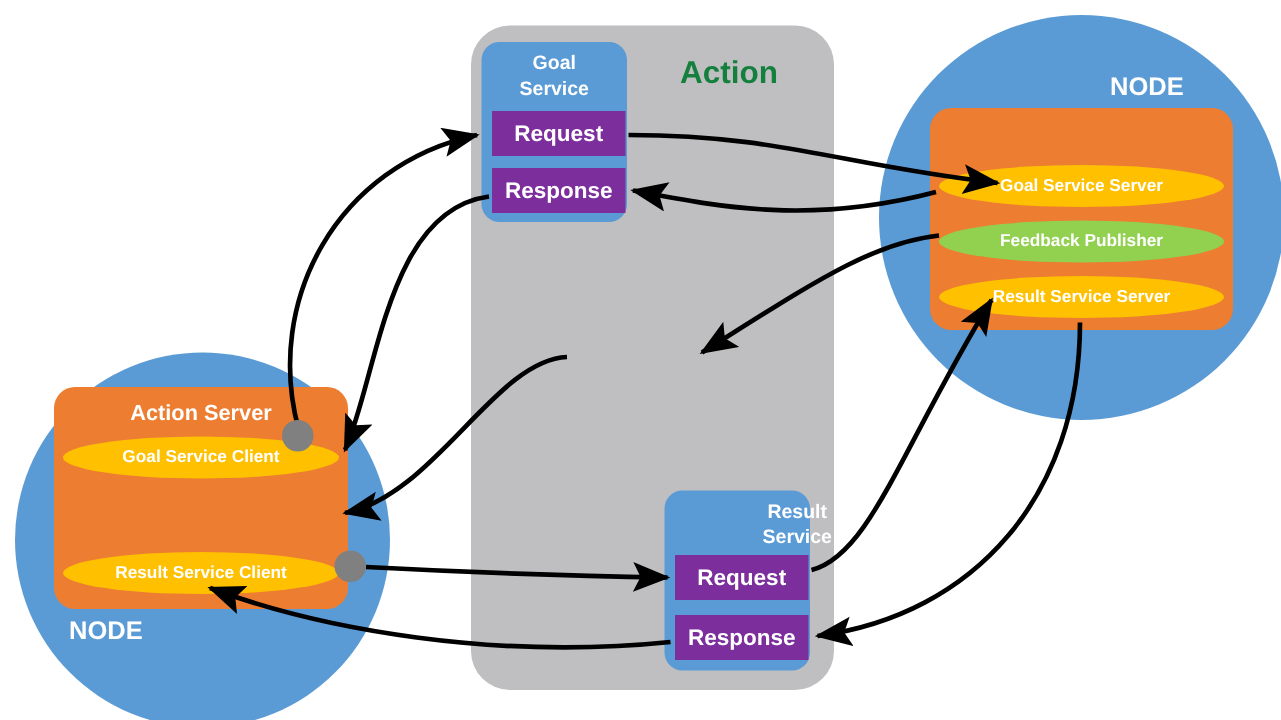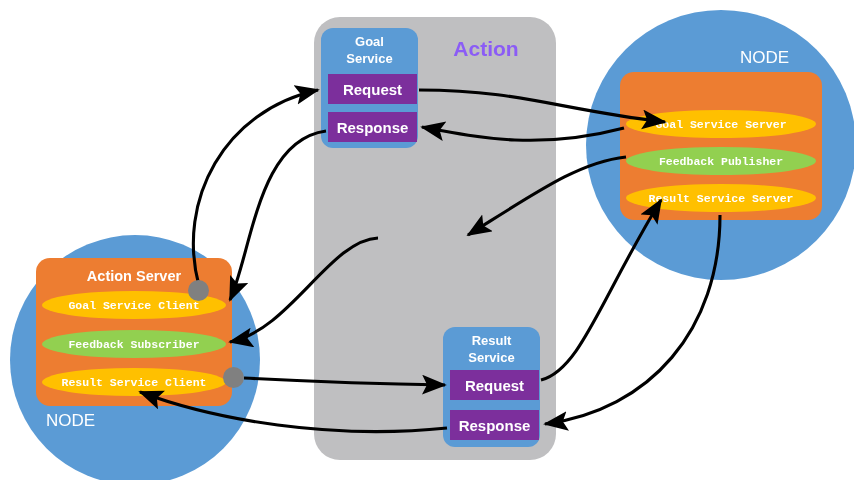--- a/index.html
+++ b/index.html
@@ -29,41 +29,41 @@
   .action-container {
     left: 314px; top: 17px;
     width: 242px; height: 443px;
     background: #bfbfc1;
     border-radius: 26px;
     z-index: 1;
   }
   .action-title {
     left: 424px; top: 36px;
     width: 124px; height: 26px;
-    color: #8b5cf6;
+    color: #15803d;
     font-size: 21px;
     font-weight: bold;
     text-align: center;
     line-height: 26px;
     z-index: 6;
   }
 
   
   .node-circle {
     background: #5b9bd5;
     border-radius: 50%;
     z-index: 2;
   }
   .node-client { left: 10px; top: 235px; width: 250px; height: 250px; }
   .node-server { left: 586px; top: 10px; width: 270px; height: 270px; }
 
   .node-label {
     color: #ffffff;
     font-size: 17px;
-    font-weight: normal;
+    font-weight: bold;
     z-index: 7;
   }
   .node-label-client { left: 46px; top: 410px; width: 90px; height: 22px; line-height: 22px; text-align: left; }
   .node-label-server { left: 740px; top: 46px; width: 90px; height: 24px; line-height: 24px; text-align: left; }
 
   
   .inner-box {
     background: #ed7d31;
     border-radius: 14px;
     z-index: 3;
@@ -85,21 +85,20 @@
   .pill {
     border-radius: 50%;
     z-index: 5;
     color: #ffffff;
     font-size: 11.5px;
     font-weight: bold;
     text-align: right;
     display: flex;
     align-items: center;
     justify-content: center;
-    font-family: Liberation Mono, monospace;
   }
   .pill-yellow { background: #ffc000; }
   .pill-green  { background: #92d050; }
 
   .pill-c1 { left: 42px;  top: 291px; width: 184px; height: 28px; }
   .pill-c2 { left: 42px;  top: 330px; width: 184px; height: 28px; }
   .pill-c3 { left: 42px;  top: 368px; width: 184px; height: 28px; }
 
   .pill-s1 { left: 626px; top: 110px; width: 190px; height: 28px; }
   .pill-s2 { left: 626px; top: 147px; width: 190px; height: 28px; }
@@ -116,21 +115,21 @@
 
   .svc-title {
     color: #ffffff;
     font-size: 13px;
     font-weight: bold;
     text-align: center;
     z-index: 6;
     line-height: 17px;
   }
   .svc-title-goal   { left: 321px; top: 33px;  width: 97px; height: 38px; }
-  .svc-title-result { left: 443px; top: 332px; width: 97px; height: 38px; }
+  .svc-title-result { left: 443px; top: 332px; width: 97px; height: 38px; padding-left: 40px; }
 
   .reqres {
     background: #7c2f9c;
     border-radius: 0;
     z-index: 6;
     color: #ffffff;
     font-size: 15px;
     font-weight: bold;
     display: flex;
     align-items: center;
@@ -237,21 +236,20 @@
 
   <div class="abs svc-title svc-title-result">
     <span>Result</span><br>
     <span>Service</span>
   </div>
   <div class="abs reqres rr-res-req">Request</div>
   <div class="abs reqres rr-res-res">Response</div>
 
   <div class="abs inner-title inner-title-client">Action Server</div>
   <div class="abs pill pill-yellow pill-c1">Goal Service Client</div>
-  <div class="abs pill pill-green pill-c2">Feedback Subscriber</div>
   <div class="abs pill pill-yellow pill-c3">Result Service Client</div>
   <div class="abs node-label node-label-client">NODE</div>
 
   <div class="abs pill pill-yellow pill-s1">Goal Service Server</div>
   <div class="abs pill pill-green pill-s2">Feedback Publisher</div>
   <div class="abs pill pill-yellow pill-s3">Result Service Server</div>
   <div class="abs node-label node-label-server">NODE</div>
 
 </div>
 

